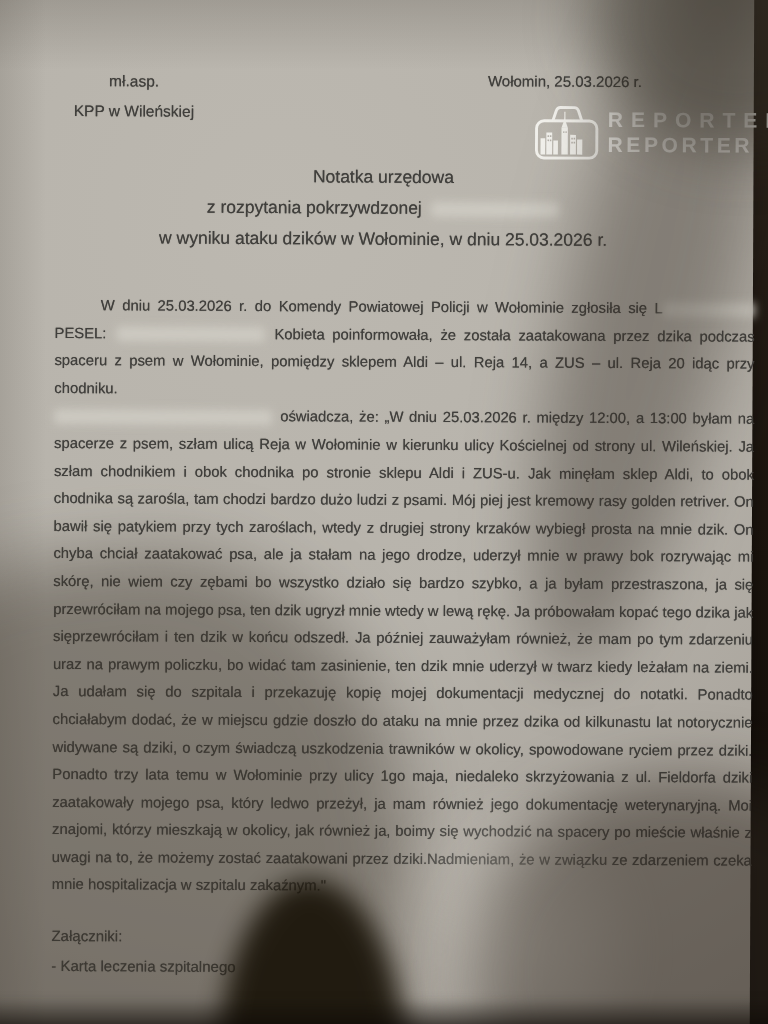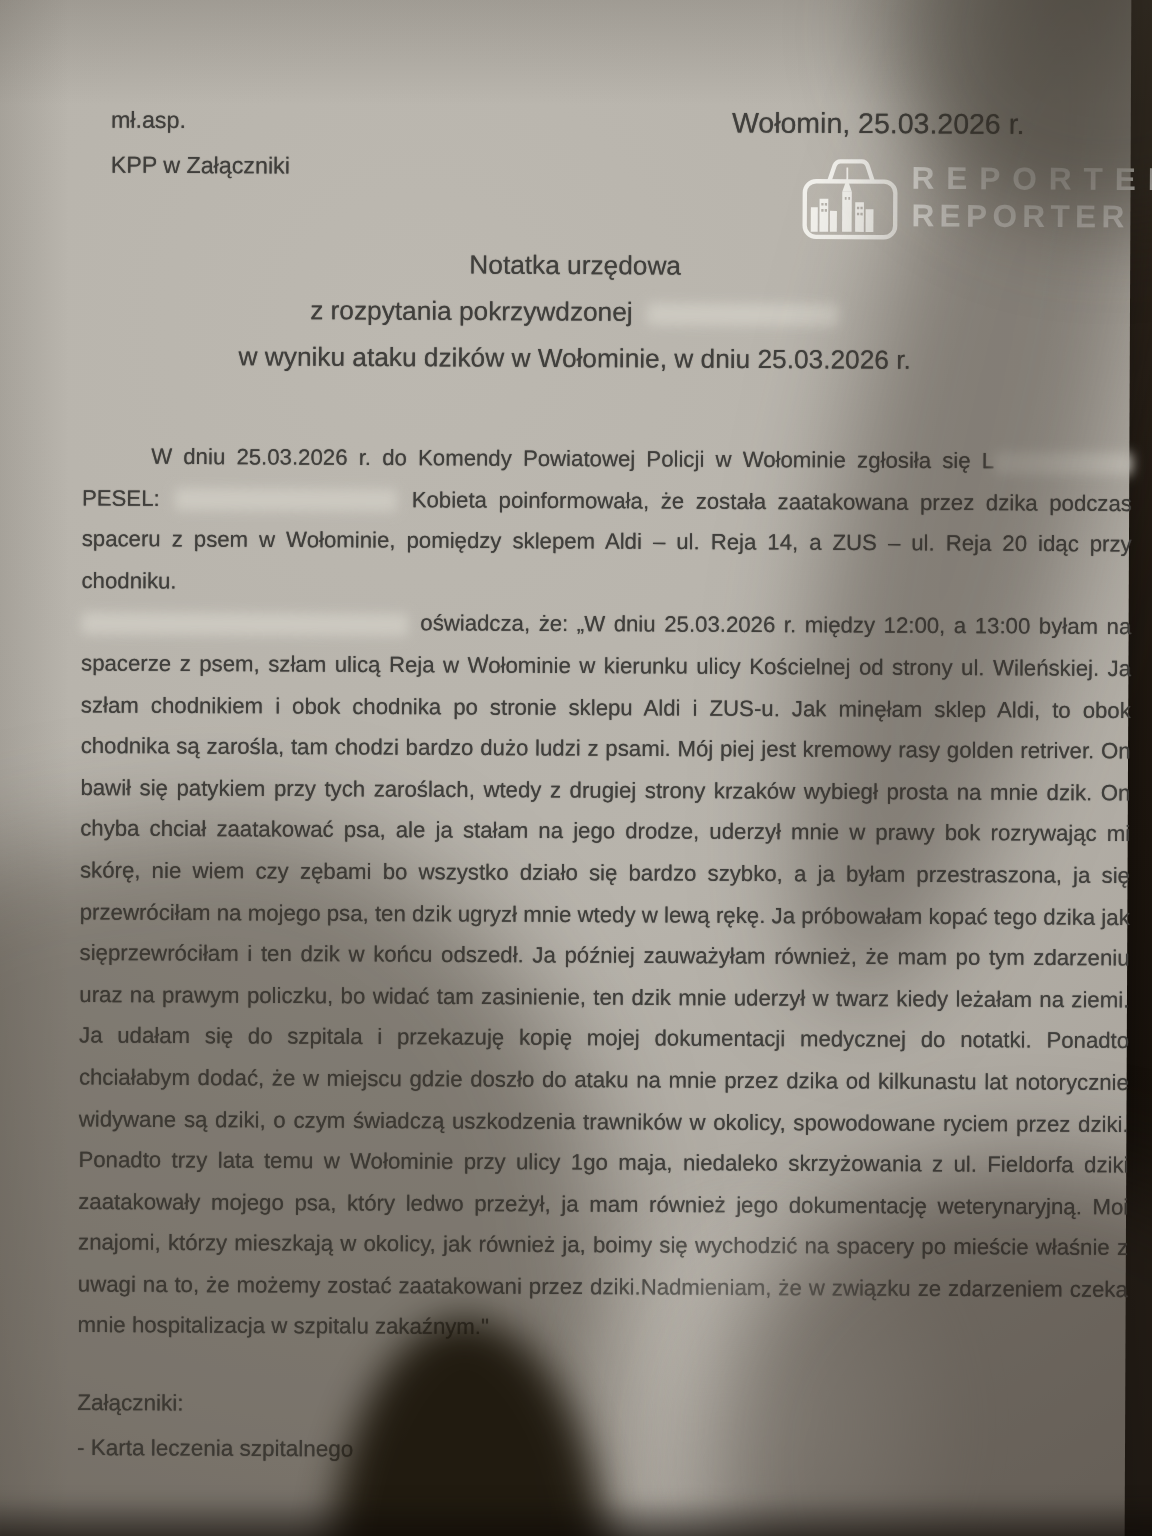--- a/index.html
+++ b/index.html
@@ -12,24 +12,24 @@
     position:absolute;left:-14px;top:-14px;width:766px;height:1046px;
     background:radial-gradient(120% 90% at 38% 22%, #bcb8b0 0%, #b7b3ab 45%, #aaa59d 78%, #9c968e 100%);
     transform:rotate(0.25deg);
     box-shadow:0 0 22px rgba(0,0,0,0.55);
   }
   .content{
     position:absolute;left:14px;top:14px;width:768px;height:1024px;
     transform:rotate(0.3deg);transform-origin:40px 60px;
     color:#403f3c;
   }
-  .soft{ text-shadow:0 0 0.7px rgba(64,62,58,0.85); }
+  .soft{ text-shadow:0 0 0.7px rgba(64,62,58,0.85);text-align:center; }
 
   .officer{position:absolute;left:60px;top:52px;font-size:15.5px;line-height:30px;}
-  .dateline{position:absolute;left:474px;top:56px;font-size:19px;}
+  .dateline{position:absolute;left:474px;top:56px;font-size:15px;}
 
   .logo{position:absolute;left:518px;top:86px;width:230px;height:60px;color:#f4f3ef;opacity:0.97;}
   .logo .cam{position:absolute;left:0;top:2px;}
   .logo .words{position:absolute;left:76px;top:4px;}
   .logo .w1{font-size:21px;font-weight:bold;letter-spacing:8px;line-height:25px;white-space:nowrap;}
   .logo .w2{font-size:21px;font-weight:bold;letter-spacing:3.6px;line-height:25px;white-space:nowrap;}
 
   .title{position:absolute;left:0;top:146px;width:740px;text-align:center;font-size:17.5px;line-height:31px;}
   .title div{white-space:nowrap;}
 
@@ -63,21 +63,21 @@
 </style>
 </head>
 <body>
 
 <div class="paper"></div>
 
 <div class="content">
 
   <div class="officer soft">
     <div>mł.asp.</div>
-    <div>KPP w Załączniki</div>
+    <div>KPP w Wileńskiej</div>
   </div>
 
   <div class="dateline soft">Wołomin, 25.03.2026 r.</div>
 
   <div class="logo">
     <svg class="cam" width="70" height="58" viewBox="0 0 120 100">
       <g fill="none" stroke="#f4f3ef" stroke-width="5" stroke-linejoin="round">
         <rect x="8" y="28" width="104" height="64" rx="13"></rect>
         <path d="M36 28 L42 10 Q44 5 49 5 L73 5 Q78 5 80 10 L86 28"></path>
       </g>

